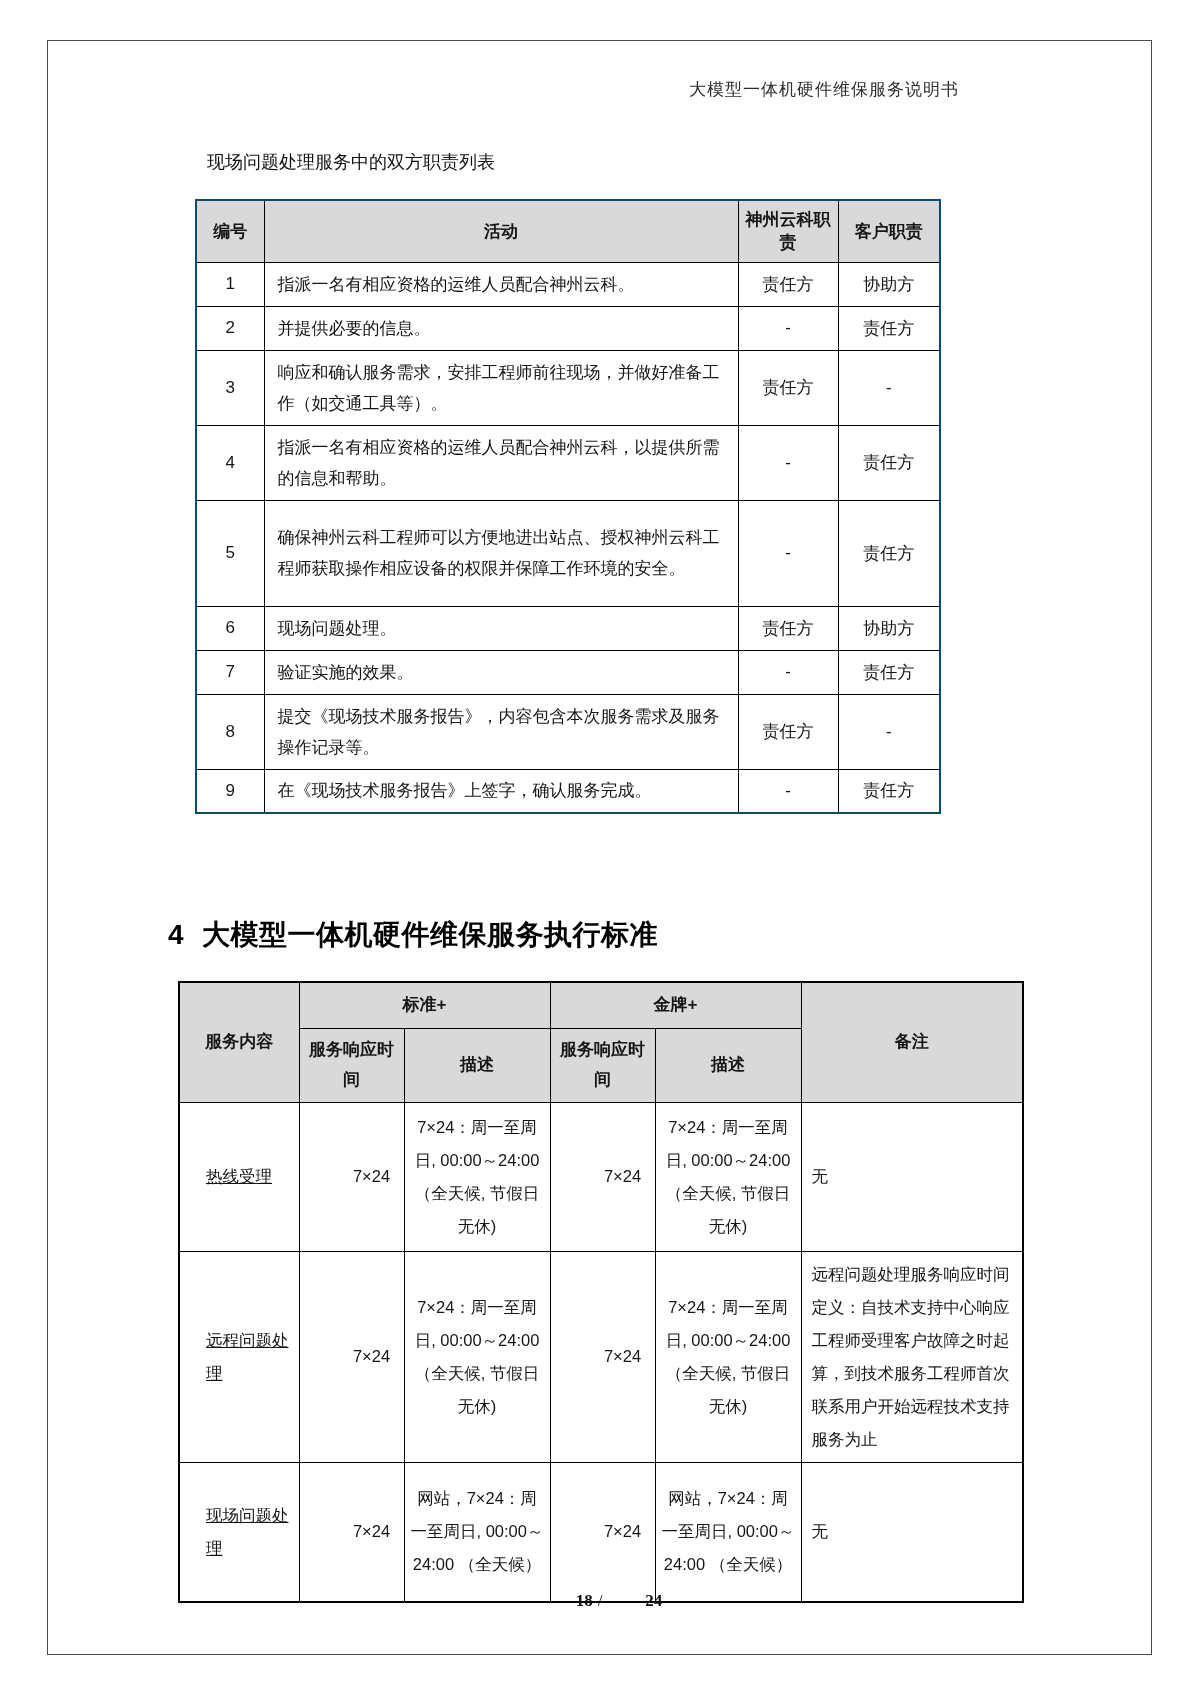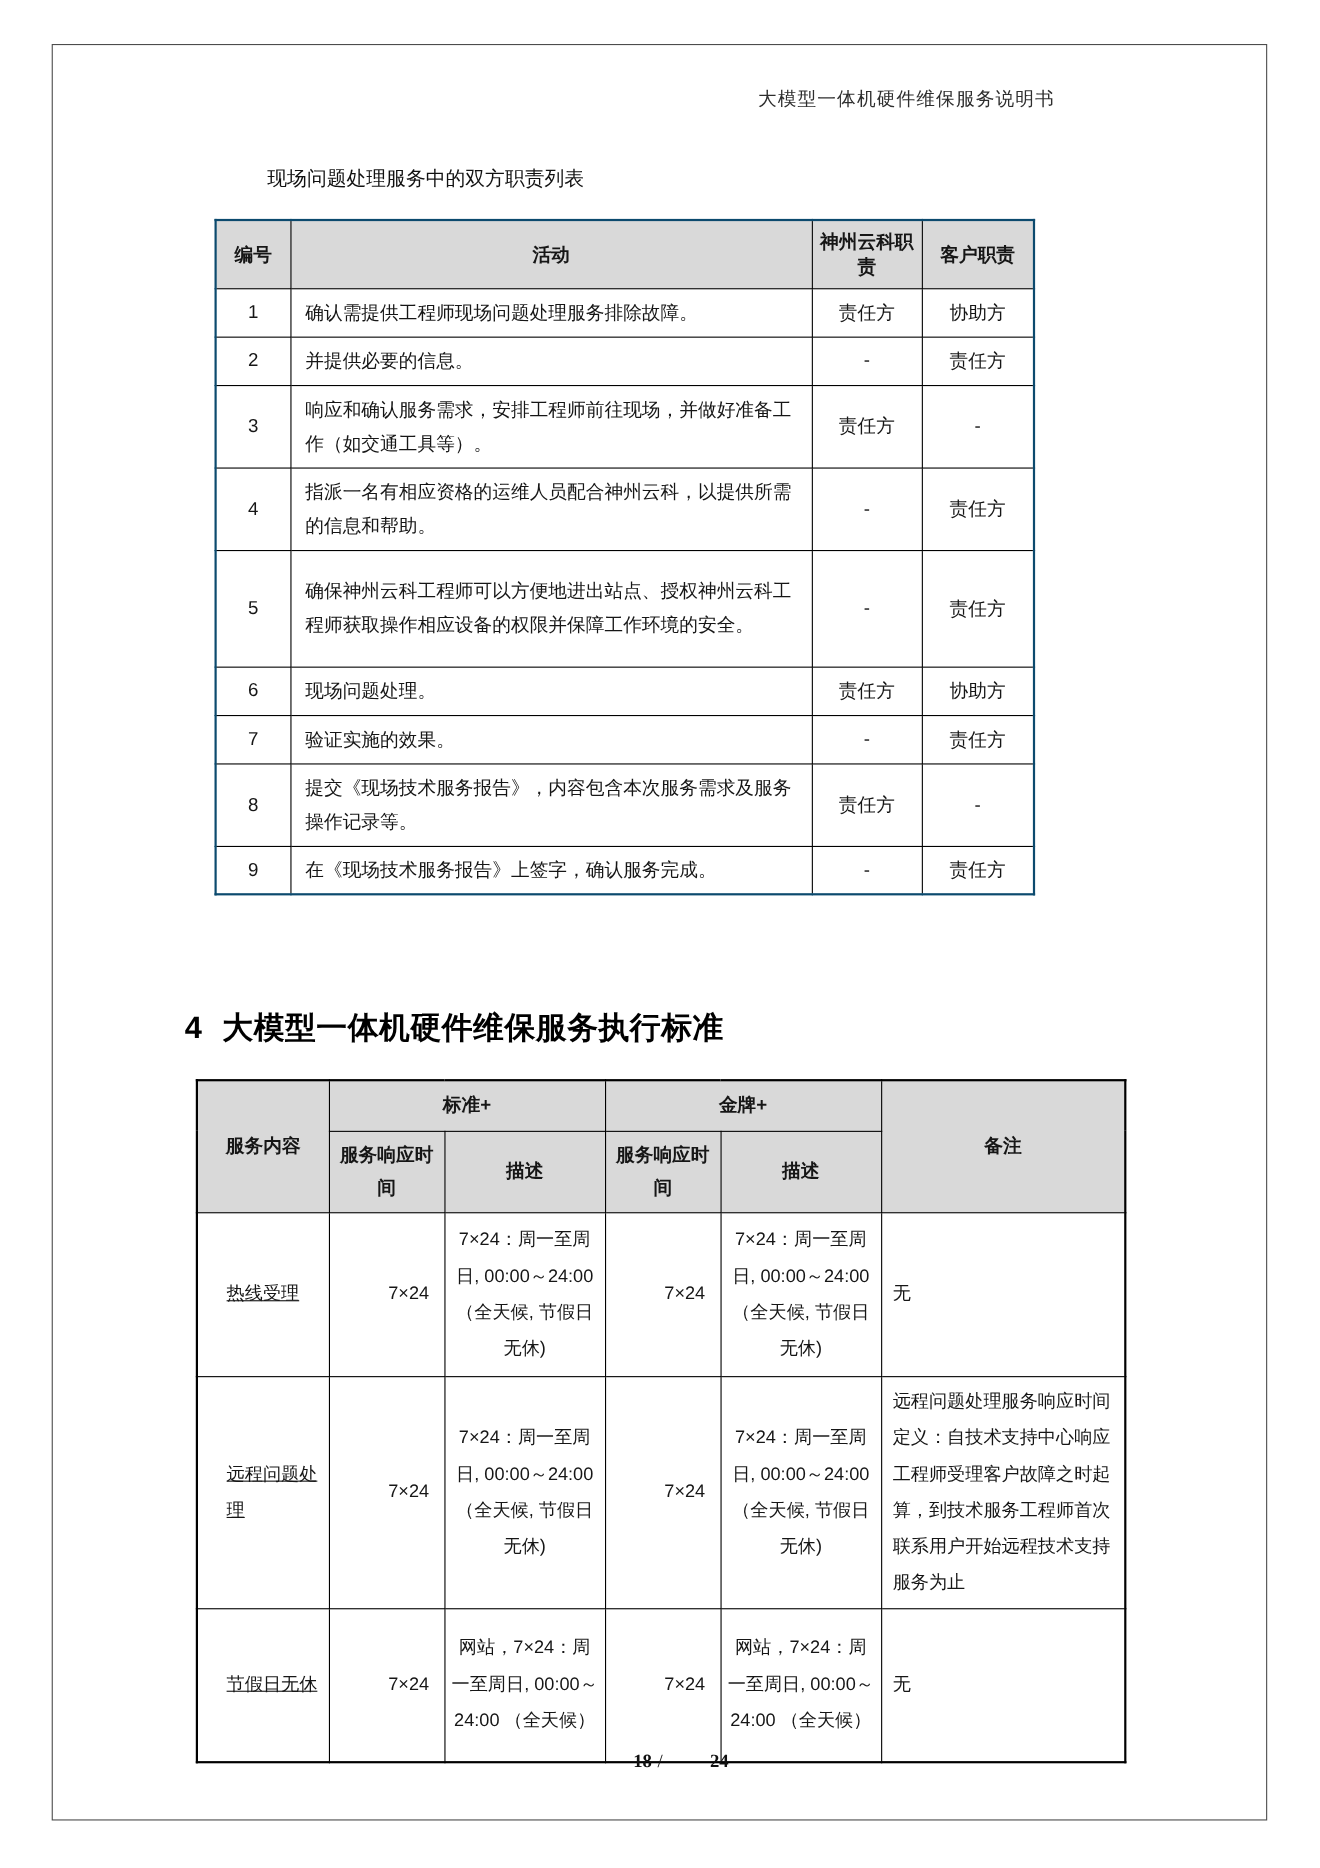--- a/index.html
+++ b/index.html
@@ -7,21 +7,21 @@
   body { font-family:"Liberation Sans", sans-serif; color:#161616; }
 
   .page { position:relative; width:1200px; height:1698px; background:#ffffff; overflow:hidden; }
   .frame { position:absolute; left:47px; top:40px; width:1105px; height:1615px; border:1px solid #4c4c4c; }
 
   .header-title {
     position:absolute; top:78px; left:0; width:959px; text-align:right;
     font-family:"Liberation Serif", serif; font-size:17px; color:#2e2e2e; letter-spacing:1px;
   }
 
-  .intro { position:absolute; left:207px; top:150px; font-size:18px; color:#111;margin-left:36px; }
+  .intro { position:absolute; left:207px; top:150px; font-size:18px; color:#111; }
 
   table { border-collapse:collapse; table-layout:fixed; }
   table.t1 { position:absolute; left:195px; top:199px; width:744px; border:2px solid #0c4a6e; }
   table.t2 { position:absolute; left:178px; top:981px; width:844px; border:2px solid #000; }
   td, th { border:1px solid #000; font-size:17px; vertical-align:middle; }
   th { background:#d9d9d9; font-weight:bold; text-align:center; padding:4px 6px; }
   td { padding:4px 8px; }
 
   .t1 .c-no     { text-align:center; }
   .t1 .c-act    { text-align:left; padding-left:13px; padding-right:10px; line-height:31px; }
@@ -71,21 +71,21 @@
       <tr>
         <th>编号</th>
         <th>活动</th>
         <th>神州云科职责</th>
         <th>客户职责</th>
       </tr>
     </thead>
     <tbody>
       <tr style="height:44px">
         <td class="c-no">1</td>
-        <td class="c-act">确认需提供工程师现场问题处理服务排除故障。</td>
+        <td class="c-act">指派一名有相应资格的运维人员配合神州云科。</td>
         <td class="c-role">责任方</td>
         <td class="c-role">协助方</td>
       </tr>
       <tr style="height:44px">
         <td class="c-no">2</td>
         <td class="c-act">并提供必要的信息。</td>
         <td class="c-role">-</td>
         <td class="c-role">责任方</td>
       </tr>
       <tr style="height:75px">
@@ -172,21 +172,21 @@
       </tr>
       <tr style="height:196px">
         <td class="c-service">远程问题处理</td>
         <td class="c-time">7×24</td>
         <td class="c-desc">7×24：周一至周日, 00:00～24:00（全天候, 节假日无休)</td>
         <td class="c-time">7×24</td>
         <td class="c-desc">7×24：周一至周日, 00:00～24:00（全天候, 节假日无休)</td>
         <td class="c-remark">远程问题处理服务响应时间定义：自技术支持中心响应工程师受理客户故障之时起算，到技术服务工程师首次联系用户开始远程技术支持服务为止</td>
       </tr>
       <tr style="height:140px">
-        <td class="c-service">节假日无休</td>
+        <td class="c-service">现场问题处理</td>
         <td class="c-time">7×24</td>
         <td class="c-desc-center">网站，7×24：周一至周日, 00:00～24:00 （全天候）</td>
         <td class="c-time">7×24</td>
         <td class="c-desc-center">网站，7×24：周一至周日, 00:00～24:00 （全天候）</td>
         <td class="c-remark">无</td>
       </tr>
     </tbody>
   </table>
 
   <div class="footer">

